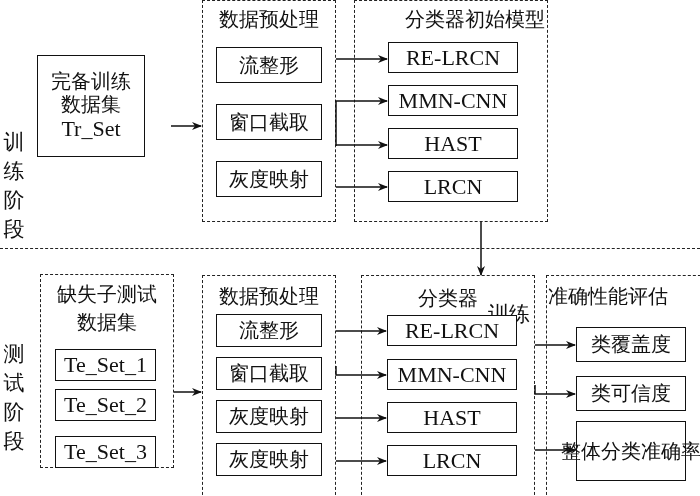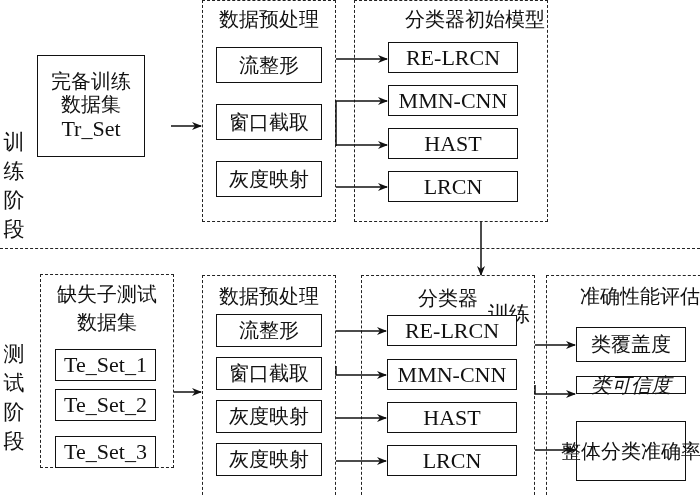--- a/index.html
+++ b/index.html
@@ -66,23 +66,23 @@
 <div class="box" style="left:216px; top:443px; width:106px; height:33px;">灰度映射</div>
 
 <div class="abs dash" style="left:361px; top:275px; width:174px; height:225px;"></div>
 <div class="title" style="left:363px; top:285px; width:170px;">分类器</div>
 <div class="box en" style="left:387px; top:315px; width:130px; height:31px;">RE-LRCN</div>
 <div class="box en" style="left:387px; top:359px; width:130px; height:31px;">MMN-CNN</div>
 <div class="box en" style="left:387px; top:402px; width:130px; height:31px;">HAST</div>
 <div class="box en" style="left:387px; top:445px; width:130px; height:31px;">LRCN</div>
 
 <div class="abs dash" style="left:546px; top:275px; width:160px; height:225px;"></div>
-<div class="title" style="left:548px; top:283px; width:152px; text-align:right;">准确性能评估</div>
+<div class="title" style="left:548px; top:283px; width:152px; text-align:left;">准确性能评估</div>
 <div class="box" style="left:576px; top:327px; width:110px; height:35px;">类覆盖度</div>
-<div class="box" style="left:576px; top:376px; width:110px; height:18px;font-style:italic;">类可信度</div>
+<div class="box" style="left:576px; top:376px; width:110px; height:35px;">类可信度</div>
 <div class="box" style="left:576px; top:421px; width:110px; height:60px; flex-direction:row;">
   <div>整体分类</div>
   <div>准确率</div>
 </div>
 
 <svg class="lines" width="700" height="496">
   <defs>
     <marker id="ah" markerWidth="10" markerHeight="8" refX="9" refY="4" orient="auto" markerUnits="userSpaceOnUse">
       <path d="M0,0 L10,4 L0,8 L3,4 Z" fill="#111"></path>
     </marker>

